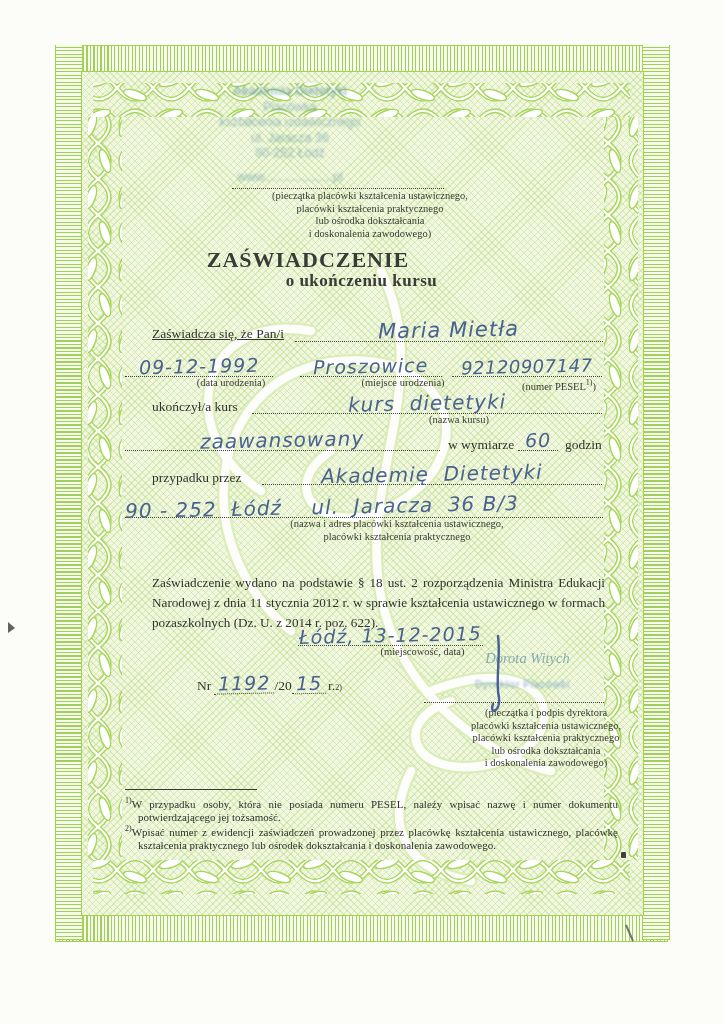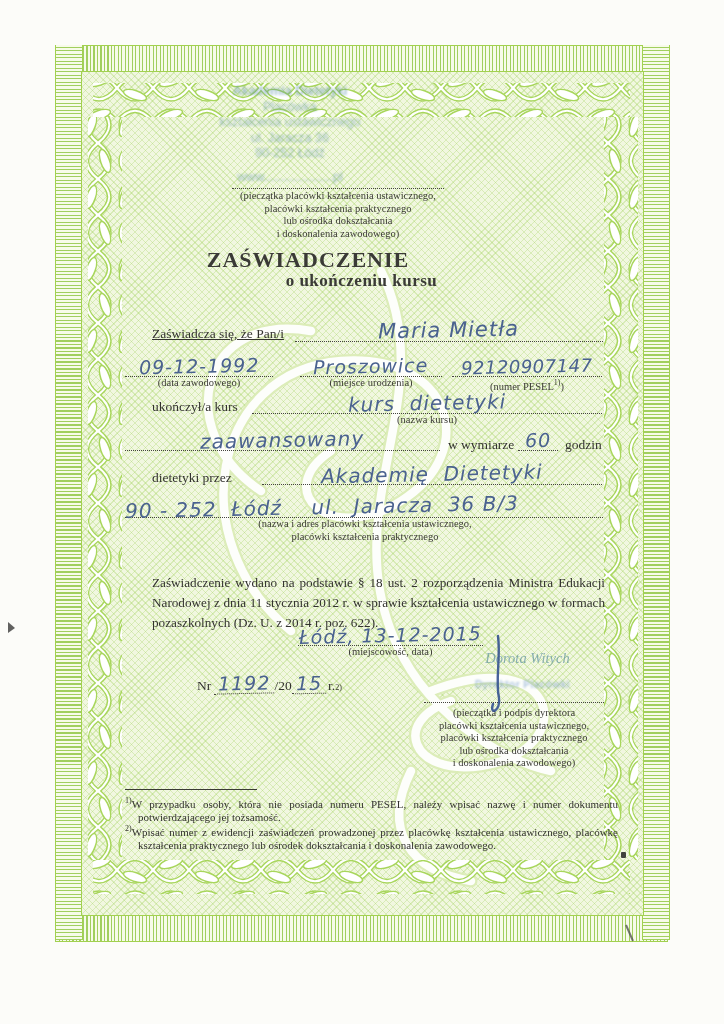--- a/index.html
+++ b/index.html
@@ -14,21 +14,21 @@
 
   
   .inner{position:absolute;left:81px;top:71px;width:561px;height:843px;
     background-color:#f1f7e0;
     background-image:
       repeating-linear-gradient(45deg, rgba(158,208,88,.30) 0 1px, transparent 1px 5px),
       repeating-linear-gradient(135deg, rgba(158,208,88,.30) 0 1px, transparent 1px 5px);
     border:1px solid #a2d14f;}
 
   .label{font-size:13.5px;color:#32322e;}
-  .caption{font-size:10.5px;line-height:12.5px;color:#3a3a34;text-align:center;}
+  .caption{font-size:10.5px;line-height:12.5px;color:#3a3a34;text-align:center;margin-left:32px;}
   .fill{border-bottom:1.6px dotted #44443e;display:flex;align-items:flex-end;justify-content:center;}
   .fill.left{justify-content:flex-start;}
   .dotline{border-top:1.6px dotted #44443e;height:0;}
   .hand{font-family:"DejaVu Sans",sans-serif;font-style:italic;color:#4a628f;letter-spacing:1px;white-space:pre;transform:rotate(-1.2deg);line-height:1;}
   .title{font-weight:bold;color:#3a3a36;text-align:center;letter-spacing:1px;}
   .para{font-size:13.2px;line-height:20px;color:#32322e;text-align:justify;}
   .foot{font-size:11px;line-height:13.5px;color:#32322e;text-align:justify;padding-left:13px;text-indent:-13px;}
   sup{font-size:8px;}
 
   
@@ -113,21 +113,21 @@
   <div class="abs title" style="left:81px;top:271px;width:561px;font-size:17px;letter-spacing:.5px;">o ukończeniu kursu</div>
 
   <div class="abs label" style="left:152px;top:326px;text-decoration:underline;">Zaświadcza się, że Pan/i</div>
   <div class="abs fill" style="left:295px;top:310px;width:308px;height:31px;">
     <span class="hand" style="font-size:21px;">Maria Mietła</span>
   </div>
 
   <div class="abs fill" style="left:125px;top:347px;width:148px;height:29px;">
     <span class="hand" style="font-size:19px;">09-12-1992</span>
   </div>
-  <div class="abs caption" style="left:125px;top:377px;width:148px;">(data zawodowego)</div>
+  <div class="abs caption" style="left:125px;top:377px;width:148px;">(data urodzenia)</div>
 
   <div class="abs fill" style="left:300px;top:347px;width:142px;height:29px;">
     <span class="hand" style="font-size:19px;">Proszowice</span>
   </div>
   <div class="abs caption" style="left:300px;top:377px;width:142px;">(miejsce urodzenia)</div>
 
   <div class="abs fill" style="left:452px;top:347px;width:150px;height:29px;">
     <span class="hand" style="font-size:18px;letter-spacing:.5px;">92120907147</span>
   </div>
   <div class="abs caption" style="left:452px;top:377px;width:150px;">
@@ -142,21 +142,21 @@
 
   <div class="abs fill" style="left:125px;top:421px;width:315px;height:29px;">
     <span class="hand" style="font-size:20px;">zaawansowany</span>
   </div>
   <div class="abs label" style="left:448px;top:437px;">w wymiarze</div>
   <div class="abs fill" style="left:518px;top:424px;width:40px;height:26px;">
     <span class="hand" style="font-size:19px;">60</span>
   </div>
   <div class="abs label" style="left:565px;top:437px;">godzin</div>
 
-  <div class="abs label" style="left:152px;top:470px;">dietetyki przez</div>
+  <div class="abs label" style="left:152px;top:470px;">przypadku przez</div>
   <div class="abs fill" style="left:262px;top:455px;width:340px;height:29px;">
     <span class="hand" style="font-size:20px;">Akademię  Dietetyki</span>
   </div>
 
   <div class="abs fill left" style="left:125px;top:486px;width:478px;height:31px;">
     <span class="hand" style="font-size:20px;">90 - 252  Łódź    ul.  Jaracza  36 B/3</span>
   </div>
   <div class="abs caption" style="left:180px;top:518px;width:370px;">
     <div>(nazwa i adres placówki kształcenia ustawicznego,</div>
     <div>placówki kształcenia praktycznego</div>

